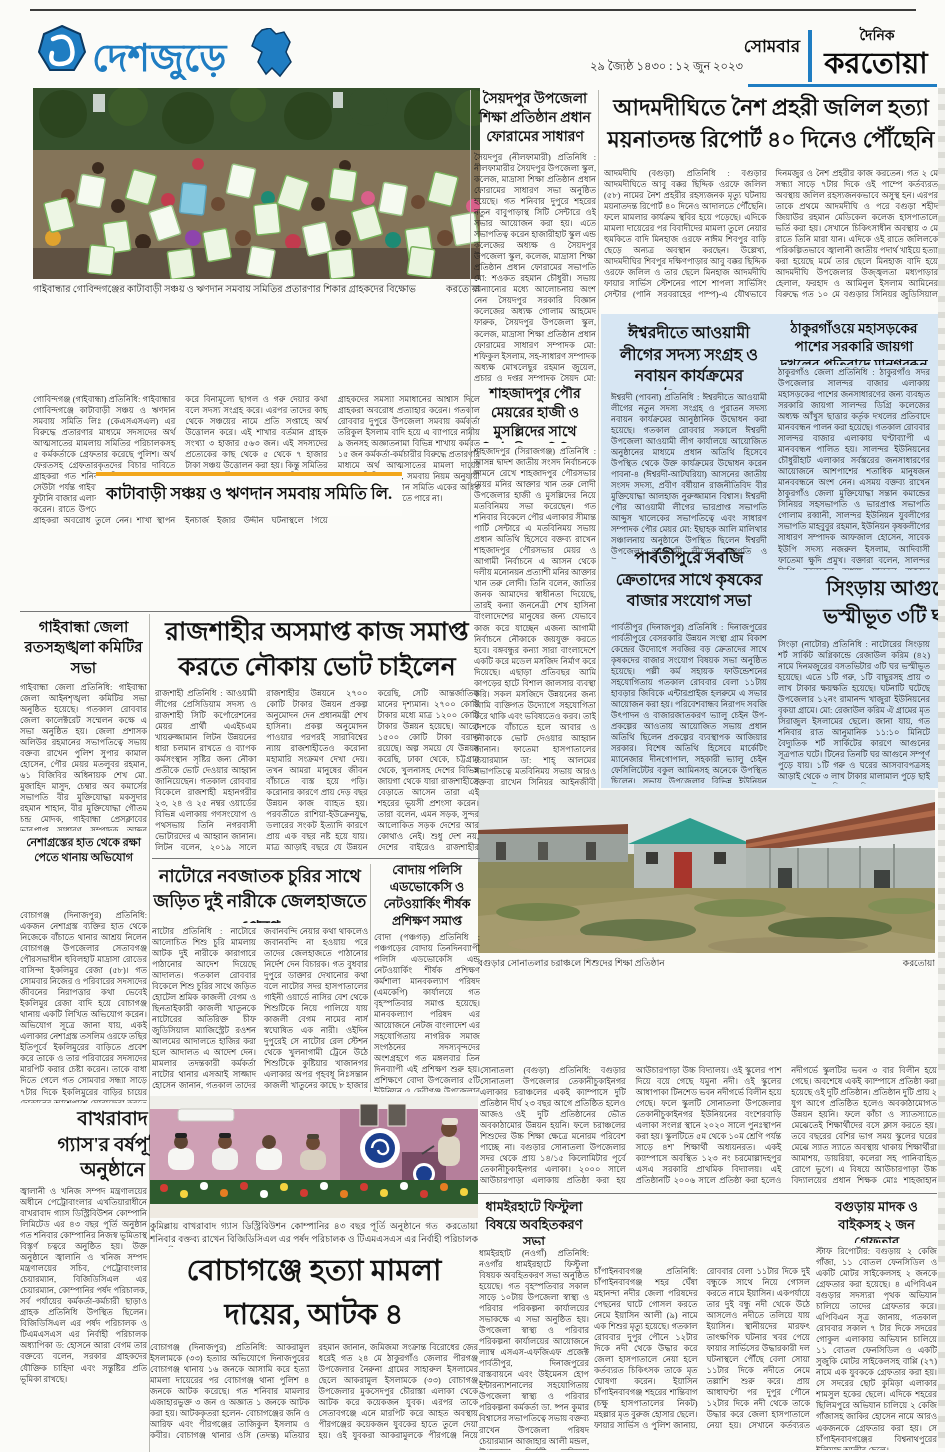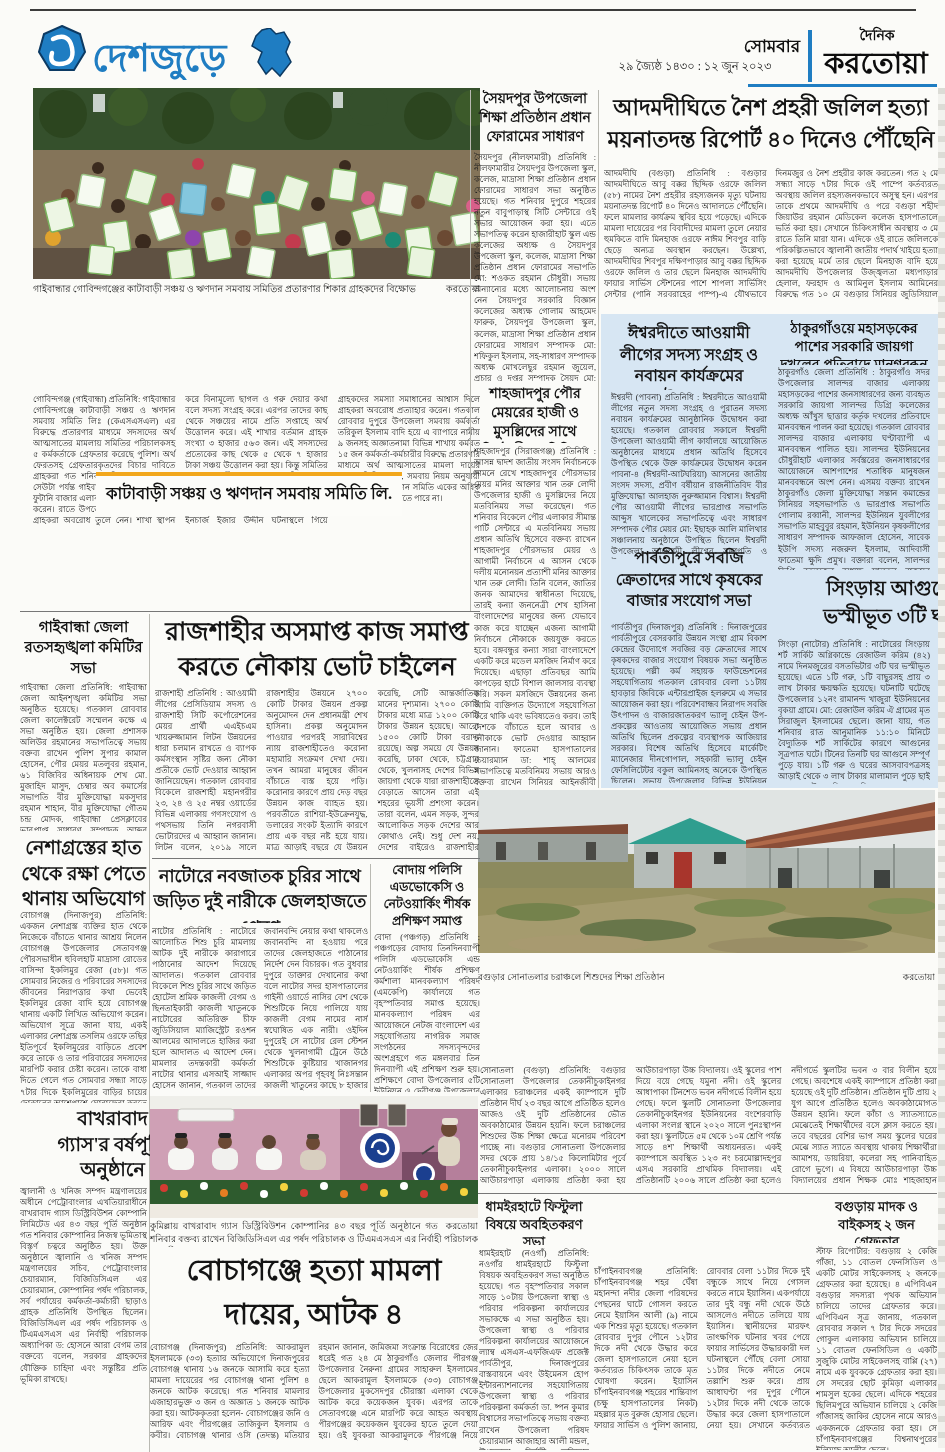--- a/index.html
+++ b/index.html
@@ -29,21 +29,21 @@
   <svg class="abs" style="left:38px;top:25px;" width="48" height="50" viewBox="0 0 48 50">
     <polygon points="24,1 42,9 47,27 36,45 12,45 1,27 6,9" fill="#1f7dc2" stroke="#0c3a63" stroke-width="2"></polygon>
     <path d="M15 14 q16 -7 19 9 q3 16 -13 16 q-10 0 -7 -11" fill="none" stroke="#fff" stroke-width="4.5" stroke-linecap="round"></path>
   </svg>
   <div class="abs" style="left:92px;top:28px;width:170px;font-size:38px;font-weight:bold;color:#1f7dc2;font-family:'Liberation Serif',serif;white-space:nowrap;overflow:hidden;height:52px;">দেশজুড়ে</div>
   <svg class="abs" style="left:250px;top:28px;" width="42" height="50" viewBox="0 0 42 50">
     <polygon points="12,2 20,0 26,6 34,4 40,14 36,24 41,34 30,48 22,40 16,46 8,34 12,24 2,18 6,8" fill="#1f7dc2" stroke="#0c3a63" stroke-width="1.5"></polygon>
   </svg>
 
   <div class="abs" style="left:640px;top:33px;width:160px;text-align:right;font-size:17px;font-weight:bold;color:#111;">সোমবার</div>
-  <div class="abs" style="left:590px;top:58px;width:210px;text-align:center;font-size:11.5px;color:#111;">২৯ জ্যৈষ্ঠ ১৪৩০ : ১২ জুন ২০২৩</div>
+  <div class="abs" style="left:590px;top:58px;width:210px;text-align:left;font-size:11.5px;color:#111;">২৯ জ্যৈষ্ঠ ১৪৩০ : ১২ জুন ২০২৩</div>
   <div class="abs" style="left:808px;top:30px;width:4px;height:52px;background:#1f7dc2;"></div>
   <div class="abs" style="left:818px;top:24px;width:118px;text-align:center;font-size:14px;font-weight:bold;color:#0d0d0d;">দৈনিক</div>
   <div class="abs" style="left:814px;top:40px;width:124px;text-align:center;font-size:29px;font-weight:bold;color:#0d0d0d;overflow:hidden;height:42px;">করতোয়া</div>
   <div class="abs" style="left:748px;top:84px;width:189px;height:3px;background:#1f7dc2;"></div>
 
   <svg class="abs" style="left:33px;top:88px;" width="447" height="191" viewBox="0 0 447 191">
     <rect width="447" height="191" fill="#847459"></rect>
     <g>
       <rect width="447" height="62" fill="#35502c"></rect>
       <circle cx="30" cy="26" r="24" fill="#2c451f"></circle>
@@ -177,41 +177,41 @@
       <polygon points="0,163 0,126 210,104 457,150 457,163" fill="#b3a67e" opacity="0.5"></polygon>
       <ellipse cx="60" cy="122" rx="42" ry="9" fill="#74824c"></ellipse>
       <ellipse cx="160" cy="140" rx="58" ry="11" fill="#68764a"></ellipse>
       <ellipse cx="262" cy="118" rx="46" ry="9" fill="#7c8a52"></ellipse>
       <ellipse cx="352" cy="138" rx="62" ry="11" fill="#5f6d41"></ellipse>
       <ellipse cx="424" cy="116" rx="34" ry="8" fill="#828f56"></ellipse>
       <ellipse cx="100" cy="154" rx="70" ry="9" fill="#a89a70"></ellipse>
       <ellipse cx="310" cy="156" rx="80" ry="9" fill="#9a8e66"></ellipse>
     </g>
   </svg>
-  <div class="abs cap" style="left:478px;top:956px;width:457px;height:14px;font-size:9px;margin-top:14px;">
+  <div class="abs cap" style="left:478px;top:956px;width:457px;height:14px;font-size:9px;">
     <span>বগুড়ার সোনাতলার চরাঞ্চলে শিশুদের শিক্ষা প্রতিষ্ঠান</span>
     <span class="credit">করতোয়া</span>
   </div>
 
   <div class="abs bd cols3" style="left:480px;top:1065px;width:457px;height:126px;">সোনাতলা (বগুড়া) প্রতিনিধি: বগুড়ার সোনাতলা উপজেলার তেকানীচুকাইনগর এলাকার চরাঞ্চলের একই ক্যাম্পাসে দুটি প্রতিষ্ঠান দীর্ঘ ২৩ বছর আগে প্রতিষ্ঠিত হলেও আজও ওই দুটি প্রতিষ্ঠানের ভৌত অবকাঠামোর উন্নয়ন হয়নি। ফলে চরাঞ্চলের শিশুদের উচ্চ শিক্ষা ক্ষেত্রে মনোরম পরিবেশ পাচ্ছে না। বগুড়ার সোনাতলা উপজেলার সদর থেকে প্রায় ১৪/১৫ কিলোমিটার পূর্বে তেকানীচুকাইনগর এলাকা। ২০০০ সালে আউচারপাড়া এলাকায় প্রতিষ্ঠা করা হয় আউচারপাড়া উচ্চ বিদ্যালয়। ওই স্কুলের পাশ দিয়ে বয়ে গেছে যমুনা নদী। ওই স্কুলের আধাপাকা টিনশেড ভবন নদীগর্ভে বিলীন হয়ে গেছে। ফলে স্কুলটি সোনাতলা উপজেলার তেকানীচুকাইনগর ইউনিয়নের বংশেরবাড়ি এলাকা সংলগ্ন স্থানে ২০২০ সালে পুনঃস্থাপন করা হয়। স্কুলটিতে ৫ম থেকে ১০ম শ্রেণি পর্যন্ত সাড়ে ৪শ' শিক্ষার্থী অধ্যয়নরত। একই ক্যাম্পাসে অবস্থিত ১২৩ নং চরমোল্লাদহপুর এসএ সরকারি প্রাথমিক বিদ্যালয়। এই প্রতিষ্ঠানটি ২০০৬ সালে প্রতিষ্ঠা করা হলেও নদীগর্ভে স্কুলটির ভবন ৩ বার বিলীন হয়ে গেছে। অবশেষে একই ক্যাম্পাসে প্রতিষ্ঠা করা হয়েছে ওই দুটি প্রতিষ্ঠান। প্রতিষ্ঠান দুটি প্রায় ২ যুগ আগে প্রতিষ্ঠিত হলেও অবকাঠামোগত উন্নয়ন হয়নি। ফলে কাঁচা ও স্যাতস্যাতে মেঝেতেই শিক্ষার্থীদের বসে ক্লাস করতে হয়। তবে বছরের বেশির ভাগ সময় স্কুলের ঘরের মেঝে স্যাত স্যাতে অবস্থায় থাকায় শিক্ষার্থীরা আমাশয়, ডায়রিয়া, কলেরা সহ পানিবাহিত রোগে ভুগে। এ বিষয়ে আউচারপাড়া উচ্চ বিদ্যালয়ের প্রধান শিক্ষক মোঃ শাহজাহান আলী মিয়া বলেন, বন্যার সময় নৌকা নিয়ে বাড়ি বাড়ি থেকে শিক্ষার্থীদেরকে প্রতিষ্ঠানে নিয়ে আসতে হয়। এছাড়াও প্রতিষ্ঠানটিতে যাতায়াতের কোন রাস্তা নেই। নেই বিদ্যুৎ সংযোগ। ফলে তথ্য প্রযুক্তিতে পিছিয়ে রয়েছে এই প্রতিষ্ঠানের শিক্ষার্থীরা। এছাড়াও নেই পর্যাপ্ত চেয়ার, বেঞ্চ, টেবিল সহ আসবাবপত্র। তিনি আরও বলেন, প্রতিষ্ঠানটি দীর্ঘ ২৩ বছর আগে প্রতিষ্ঠা করা হলেও এই সময়ের মধ্যে দুইবার প্রতিষ্ঠানের আধাপাকা টিনশেড ভবন নদীগর্ভে বিলীন হয়ে গেছে। এরপর নিজস্ব প্রায় ১৫ লাখ টাকা ব্যয়ে আবারও স্কুল ভবন করে পাঠদানের কার্যক্রম চালাতে হচ্ছে।</div>
 
   <div class="abs hrule" style="left:478px;top:1193px;width:459px;"></div>
 
   <div class="abs hl" style="left:479px;top:1198px;width:110px;height:47px;font-size:13px;">ধামইরহাটে ফিস্টুলা বিষয়ে অবহিতকরণ সভা</div>
   <div class="abs bd" style="left:479px;top:1248px;width:110px;height:202px;">ধামইরহাট (নওগাঁ) প্রতিনিধি: নওগাঁর ধামইরহাটে ফিস্টুলা বিষয়ক অবহিতকরণ সভা অনুষ্ঠিত হয়েছে। গত বৃহস্পতিবার সকাল সাড়ে ১০টায় উপজেলা স্বাস্থ্য ও পরিবার পরিকল্পনা কার্যালয়ের সভাকক্ষে এ সভা অনুষ্ঠিত হয়। উপজেলা স্বাস্থ্য ও পরিবার পরিকল্পনা কার্যালয়ের আয়োজনে ল্যাম্ব এসএস-এফজিএফ প্রজেক্ট পার্বতীপুর, দিনাজপুরের বাস্তবায়নে এবং উইমেনস হোপ ইন্টারন্যাশনালের সহযোগিতায় উপজেলা স্বাস্থ্য ও পরিবার পরিকল্পনা কর্মকর্তা ডা. ষ্পন কুমার বিশ্বাসের সভাপতিত্বে সভায় বক্তব্য রাখেন উপজেলা পরিষদ চেয়ারম্যান আজাহার আলী মন্ডল, উপজেলা নির্বাহী অফিসার আরিফুল ইসলাম, ল্যাম্ব এসএস-এফজিএফ প্রজেক্টের টেকনিক্যাল অফিসার ইয়াহুব হোসেন, টেকনিক্যাল অফিসার তোজাম্মেল হক প্রমুখ।</div>
 
   <div class="abs bd cols2" style="left:594px;top:1266px;width:216px;height:172px;">চাঁপাইনবাবগঞ্জ প্রতিনিধি: চাঁপাইনবাবগঞ্জ শহর ঘেঁষা মহানন্দা নদীর জেলা পরিষদের পেছনের ঘাটে গোসল করতে নেমে ইয়াসিন আলী (৯) নামে এক শিশুর মৃত্যু হয়েছে। গতকাল রোববার দুপুর পৌনে ১২টার দিকে নদী থেকে উদ্ধার করে জেলা হাসপাতালে নেয়া হলে কর্তব্যরত চিকিৎসক তাকে মৃত ঘোষণা করেন। ইয়াসিন চাঁপাইনবাবগঞ্জ শহরের শান্তিবাগ (চক্ষু হাসপাতালের নিকট) মহল্লার মৃত বুরুজ হোসার ছেলে। ফায়ার সার্ভিস ও পুলিশ জানায়, রোববার বেলা ১১টার দিকে দুই বন্ধুকে সাথে নিয়ে গোসল করতে নামে ইয়াসিন। একপর্যায়ে তার দুই বন্ধু নদী থেকে উঠে আসলেও নদীতে তলিয়ে যায় ইয়াসিন। স্থানীয়দের মারফৎ তাৎক্ষণিক ঘটনার খবর পেয়ে ফায়ার সার্ভিসের উদ্ধারকারী দল ঘটনাস্থলে পৌঁছে বেলা সোয়া ১১টার দিকে নদীতে নেমে তল্লাশি শুরু করে। প্রায় আধাঘণ্টা পর দুপুর পৌনে ১২টার দিকে নদী থেকে তাকে উদ্ধার করে জেলা হাসপাতালে নেয়া হয়। সেখানে কর্তব্যরত চিকিৎসক শিশুটিকে মৃত ঘোষণা করেন। চাঁপাইনবাবগঞ্জ ফায়ার সার্ভিস স্টেশনের স্টেশন অফিসার ফরিদ উদ্দিন বলেন, নদীর পানির প্রায় ১২ ফুট গভীর থেকে ইয়াসিনকে উদ্ধার করা হয়। তবে দ্রুত তৎপরতা চালিয়েও শিশুটিকে বাঁচানো যায়নি। চাঁপাইনবাবগঞ্জ সদর থানার উপপরিদর্শক (এসআই) আক্তারুজ্জামান বলেন, মরদেহ উদ্ধারের পর আবেদনের প্রেক্ষিতে পরিবারের নিকট হস্তান্তর করা হয়েছে। এ ঘটনায় থানায় একটি অপমৃত্যু মামলা রেকর্ড হয়েছে।</div>
 
   <div class="abs hl" style="left:816px;top:1198px;width:121px;height:45px;font-size:13px;">বগুড়ায় মাদক ও বাইকসহ ২ জন গ্রেফতার</div>
   <div class="abs bd" style="left:816px;top:1246px;width:121px;height:204px;">স্টাফ রিপোর্টার: বগুড়ায় ২ কেজি গাঁজা, ১১ বোতল ফেনসিডিল ও একটি মোটর সাইকেলসহ ২ জনকে গ্রেফতার করা হয়েছে। ৪ এপিবিএন বগুড়ার সদস্যরা পৃথক অভিযান চালিয়ে তাদের গ্রেফতার করে। এপিবিএন সূত্র জানায়, গতকাল রোববার সকাল ৭ টার দিকে সদরের গোকুল এলাকায় অভিযান চালিয়ে ১১ বোতল ফেনসিডিল ও একটি সুজুকি মোটর সাইকেলসহ বাপ্পি (২৭) নামে এক যুবককে গ্রেফতার করা হয়। সে সদরের ছোট কুমিড়া এলাকার শামসুল হকের ছেলে। এদিকে শহরের ছিলিমপুরে অভিযান চালিয়ে ২ কেজি গাঁজাসহ জাকির হোসেন নামে আরও একজনকে গ্রেফতার করা হয়। সে চাঁপাইনবাবগঞ্জের বিশ্বনাথপুরের ইলিয়াছ আলীর ছেলে।</div>
 
   <div class="abs hl" style="left:20px;top:617px;width:127px;height:63px;font-size:15px;">গাইবান্ধা জেলা রতসহৃঙ্খলা কমিটির সভা</div>
   <div class="abs bd" style="left:20px;top:682px;width:127px;height:149px;">গাইবান্ধা জেলা প্রতিনিধি: গাইবান্ধা জেলা আইনশৃঙ্খলা কমিটির সভা অনুষ্ঠিত হয়েছে। গতকাল রোববার জেলা কালেক্টরেট সম্মেলন কক্ষে এ সভা অনুষ্ঠিত হয়। জেলা প্রশাসক অলিউর রহমানের সভাপতিত্বে সভায় বক্তব্য রাখেন পুলিশ সুপার কামাল হোসেন, পৌর মেয়র মতলুবর রহমান, ৬১ বিজিবির অধিনায়ক শেখ মো. মুজাহিদ মাসুদ, চেম্বার অব কমার্সের সভাপতি বীর মুক্তিযোদ্ধা মকসুদার রহমান শাহান, বীর মুক্তিযোদ্ধা গৌতম চন্দ্র মোদক, গাইবান্ধা প্রেসক্লাবের ভারপ্রাপ্ত সাধারণ সম্পাদক আব্দুর রহমান স্বপন, জেলা কৃষক লীগের সাধারণ সম্পাদক দীপক কুমার পাল, জেলা পূজা উদযাপন পরিষদের সম্পাদক রণজিৎ বকসী সূর্য প্রমুখ।</div>
 
-  <div class="abs hl" style="left:20px;top:835px;width:127px;height:72px;font-size:19px;">নেশাগ্রস্তের হাত থেকে রক্ষা পেতে থানায় অভিযোগ</div>
+  <div class="abs hl" style="left:20px;top:835px;width:127px;height:72px;font-size:11px;">নেশাগ্রস্তের হাত থেকে রক্ষা পেতে থানায় অভিযোগ</div>
   <div class="abs bd" style="left:20px;top:910px;width:127px;height:193px;">বোচাগঞ্জ (দিনাজপুর) প্রতিনিধি: একজন নেশাগ্রস্ত ব্যক্তির হাত থেকে নিজেকে বাঁচাতে থানার আশ্রয় নিলেন বোচাগঞ্জ উপজেলার সেতাবগঞ্জ পৌরসভাধীন হুবিলহাট মাদ্রাসা রোডের বাসিন্দা ইকলিমুর রেজা (৫৮)। গত সোমবার নিজের ও পরিবারের সদস্যদের জীবনের নিরাপত্তার কথা ভেবেই ইকলিমুর রেজা বাদি হয়ে বোচাগঞ্জ থানায় একটি লিখিত অভিযোগ করেন। অভিযোগ সূত্রে জানা যায়, একই এলাকার নেশাগ্রস্ত তসলিম ওরফে তছির ইতিপূর্বে ইকলিমুরের বাড়িতে প্রবেশ করে তাকে ও তার পরিবারের সদস্যদের মারপিট করার চেষ্টা করেন। তাকে বাধা দিতে গেলে গত সোমবার সন্ধ্যা সাড়ে ৭টার দিকে ইকলিমুরের বাড়ির চায়ের দোকানের আশেপাশে ঘোরাফেরা করতে থাকেন। এসময় তাকে ঘোরার কারণ জিজ্ঞাসা করলে তিনি ক্ষিপ্ত হয়ে অকথ্য ভাষায় গালিগালাজ করেন এবং মেরে ফেলার হুমকি দেন।</div>
 
   <div class="abs hl" style="left:20px;top:1106px;width:127px;height:77px;font-size:19px;margin-left:29px;">বাখরাবাদ গ্যাস'র বর্ষপূর্তি অনুষ্ঠানে অধ্যাপিকা ড. হোসনে আরা বেগম</div>
   <div class="abs bd" style="left:20px;top:1186px;width:127px;height:260px;">জ্বালানী ও খনিজ সম্পদ মন্ত্রণালয়ের অধীনে পেট্রোবাংলার এখতিয়ারাধীনে বাখরাবাদ গ্যাস ডিস্ট্রিবিউশন কোম্পানি লিমিটেড এর ৪৩ বছর পূর্তি অনুষ্ঠান গত শনিবার কোম্পানির নিজস্ব ভূমিতাস্থ বিস্তৃর্ণ চত্বরে অনুষ্ঠিত হয়। উক্ত অনুষ্ঠানে জ্বালানি ও খনিজ সম্পদ মন্ত্রণালয়ের সচিব, পেট্রোবাংলার চেয়ারম্যান, বিজিডিসিএল এর চেয়ারম্যান, কোম্পানির পর্ষদ পরিচালক, সর্ব পর্যায়ের কর্মকর্তা-কর্মচারী ছাড়াও গ্রাহক প্রতিনিধি উপস্থিত ছিলেন। বিজিডিসিএল এর পর্ষদ পরিচালক ও টিএমএসএস এর নির্বাহী পরিচালক অধ্যাপিকা ড: হোসনে আরা বেগম তার বক্তব্যে বলেন, সরকার গ্রাহকদের যৌক্তিক চাহিদা এবং সন্তুষ্টির প্রতি ভূমিকা রাখছে।</div>
 
   <div class="abs hl" style="left:155px;top:614px;width:324px;height:71px;font-size:25px;line-height:1.4;">রাজশাহীর অসমাপ্ত কাজ সমাপ্ত করতে নৌকায় ভোট চাইলেন লিটন</div>
   <div class="abs bd cols3" style="left:155px;top:688px;width:324px;height:166px;">রাজশাহী প্রতিনিধি : আওয়ামী লীগের প্রেসিডিয়াম সদস্য ও রাজশাহী সিটি কর্পোরেশনের মেয়র প্রার্থী এএইচএম খায়রুজ্জামান লিটন উন্নয়নের ধারা চলমান রাখতে ও ব্যাপক কর্মসংস্থান সৃষ্টির জন্য নৌকা প্রতীকে ভোট দেওয়ার আহ্বান জানিয়েছেন। গতকাল রোববার বিকেলে রাজশাহী মহানগরীর ২৩, ২৪ ও ২৫ নম্বর ওয়ার্ডের বিভিন্ন এলাকায় গণসংযোগ ও পথসভায় তিনি নগরবাসী ভোটারদের এ আহ্বান জানান। লিটন বলেন, ২০১৯ সালে রাজশাহীর উন্নয়নে ২৭০০ কোটি টাকার উন্নয়ন প্রকল্প অনুমোদন দেন প্রধানমন্ত্রী শেখ হাসিনা। প্রকল্প অনুমোদন পাওয়ার পরপরই সারাবিশ্বের ন্যায় রাজশাহীতেও করোনা মহামারি সংক্রমণ দেখা দেয়। তখন আমরা মানুষের জীবন বাঁচাতে ব্যস্ত হয়ে পড়ি। করোনার কারণে প্রায় দেড় বছর উন্নয়ন কাজ ব্যাহত হয়। পরবর্তীতে রাশিয়া-ইউক্রেনযুদ্ধ, ডলারের সংকট ইত্যাদি কারণে প্রায় এক বছর নষ্ট হয়ে যায়। মাত্র আড়াই বছরে যে উন্নয়ন করেছি, সেটি আন্তর্জাতিক মানের দৃশ্যমান। ২৭০০ কোটি টাকার মধ্যে মাত্র ১২০০ কোটি টাকার উন্নয়ন হয়েছে। আরো ১৫০০ কোটি টাকা বরাদ্দ রয়েছে। অল্প সময়ে যে উন্নয়ন করেছি, ঢাকা থেকে, চট্টগ্রাম থেকে, খুলনাসহ দেশের বিভিন্ন জায়গা থেকে যারা রাজশাহীতে বেড়াতে আসেন তারা এই শহরের ভূয়সী প্রশংসা করেন। তারা বলেন, এমন সড়ক, সুন্দর আলোকিত সড়ক দেশের আর কোথাও নেই। শুধু দেশ নয়, দেশের বাইরেও রাজশাহীর সুনাম ছড়িয়ে পড়েছে। অপপ্রচারে কান না দেওয়ার আহ্বান জানিয়ে মেয়র প্রার্থী খায়রুজ্জামান লিটন বলেন, নির্বাচন এলেই বিভিন্ন অপপ্রচার চালানো হয়। অপপ্রচারকারীরা বলে, আমি মেয়র নির্বাচিত হলে নাকি ঘরবাড়ি তুলে দেব, বস্তি উচ্ছেদ করে বিনোদনকেন্দ্র করবো। আমি গত ৫টি বছর মেয়র ছিলাম, একজনের বাড়িঘরও ভাঙা হয়নি, কাউকে উচ্ছেদও করা হয়নি। আগামীতেও হবে না। আমাদের নেত্রী শেখ হাসিনা গৃহহীনদের গৃহ নির্মাণ করে দিচ্ছেন। রাজশাহীতে এই প্রকল্প এনে যাদের বাড়ি নেই, ঘর নেই, তাদের বাড়িঘর নির্মাণ করে দিতে চাই। গণসংযোগ ও পথসভায় রাজশাহী মহানগর আওয়ামী লীগের ভারপ্রাপ্ত সভাপতি বীর মুক্তিযোদ্ধা মোহাম্মদ আলী কামাল, সহ-সভাপতি দাইমুল হুদা রানা, ডা. তবিবুর রহমান শেখ, সাংগঠনিক সম্পাদক এডভোকেট আসলাম সরকার, প্রচার সম্পাদক নিলীল কুমার ঘোষ ও স্থানীয় সর্বস্তরের জনসাধারণ উপস্থিত ছিলেন।</div>
 
   <div class="abs hrule" style="left:152px;top:858px;width:328px;"></div>
 

